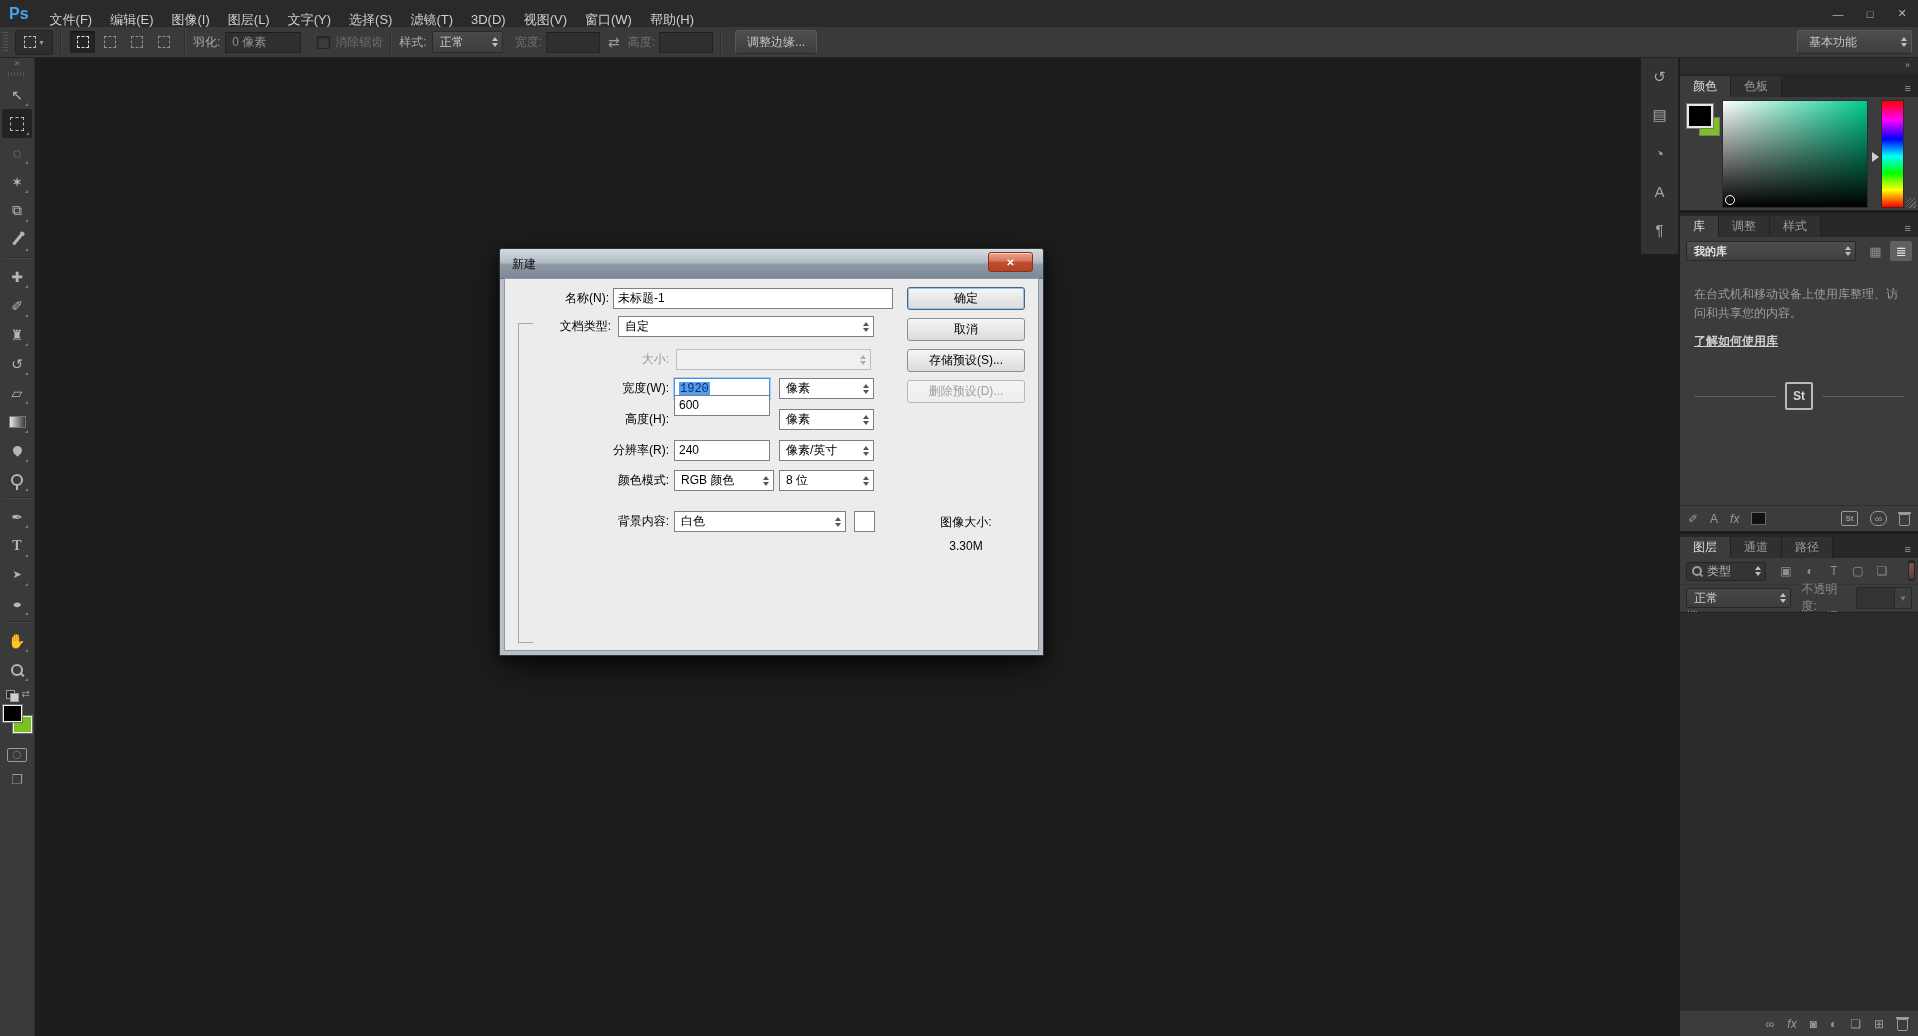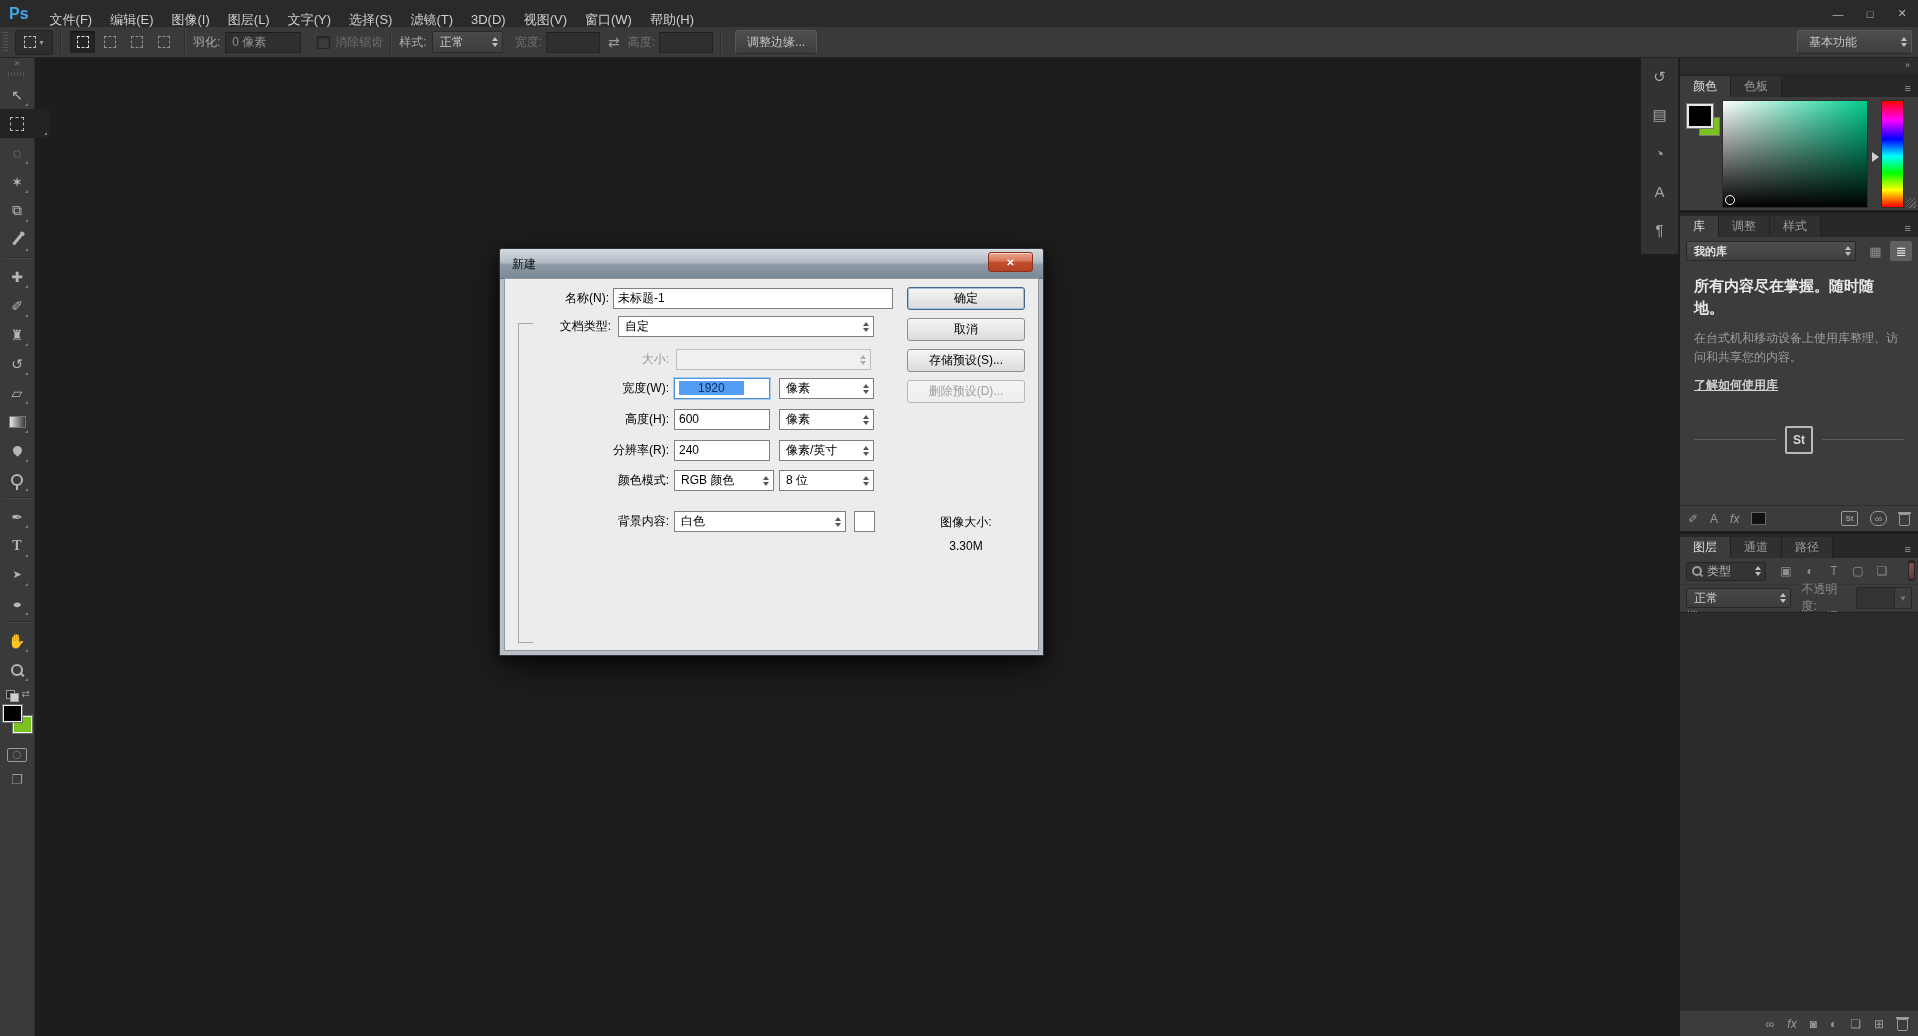--- a/index.html
+++ b/index.html
@@ -124,21 +124,21 @@
   
   .dialog{position:absolute;left:499px;top:248px;width:543px;height:406px;border:1px solid #2e3338;border-radius:3px 3px 0 0;box-shadow:0 12px 34px rgba(0,0,0,.65),0 3px 10px rgba(0,0,0,.5);z-index:20;background:#b8bfc7;}
   .dtitle{height:29px;background:linear-gradient(#d6dce1 0%,#b3bcc5 45%,#8d99a5 55%,#7c8996 100%);border-bottom:1px solid #68737f;border-radius:3px 3px 0 0;position:relative;}
   .dtitle .ttl{position:absolute;left:12px;top:7px;font-size:12px;color:#0d0d0d;}
   .dclose{position:absolute;right:10px;top:3px;width:43px;height:18px;border-radius:3px;background:linear-gradient(#eba68e 0%,#d8755a 45%,#c24f2f 50%,#b44426 100%);border:1px solid #8e2f1c;box-shadow:inset 0 1px 0 rgba(255,255,255,.55);color:#fff;font-size:10px;font-weight:bold;display:flex;align-items:center;justify-content:center;}
   .dcontent{position:absolute;left:4px;right:4px;top:29px;bottom:4px;background:#ececec;border:1px solid #90979e;font-size:12px;color:#000;}
   .lbl{position:absolute;text-align:right;font-size:12px;color:#000;line-height:21px;}
   .lbl.dis{color:#9a9a9a;}
   .txt{position:absolute;height:19px;background:#fff;border:1px solid #7b8085;font-size:12px;line-height:19px;padding:0 4px;}
   .txt.focus{border-color:#4a90d9;box-shadow:0 0 0 1px #a9cdf0;}
-  .sel{background:#559df2;color:#0e2d62;padding:0 19px;}
+  .sel{background:#559df2;color:#0e2d62;padding:0 1px;font-family:Liberation Mono, monospace;}
   .wdd{position:absolute;height:19px;background:#fff;border:1px solid #7b8085;font-size:12px;line-height:19px;padding:0 18px 0 6px;}
   .wdd.dis{background:#f0f0f0;border-color:#bcc1c5;color:#9a9a9a;}
   .btn{position:absolute;width:118px;height:23px;background:linear-gradient(#f7f7f7,#e9e9e9 45%,#dcdcdc);border:1px solid #8e8e8e;border-radius:3px;font-size:12px;color:#000;display:flex;align-items:center;justify-content:center;box-sizing:border-box;}
   .btn.default{border-color:#44688c;box-shadow:inset 0 0 0 1px #9cc0dd;}
   .btn.dis{background:linear-gradient(#f5f5f5,#ededed);border-color:#b8b8b8;color:#9f9f9f;}
   .groupbox{position:absolute;left:39px;top:276px;width:345px;height:84px;border:1px solid #bdbdbd;border-radius:3px;}
   .legend{position:absolute;top:-8px;left:12px;background:#ececec;padding:0 4px;font-size:12px;}
   .bracket{position:absolute;left:13px;top:44px;width:14px;height:318px;border-left:1px solid #a2a7ac;border-top:1px solid #a2a7ac;border-bottom:1px solid #a2a7ac;}
   .imgsize{position:absolute;left:402px;width:118px;text-align:center;font-size:12px;color:#000;}
   .bgswatch{position:absolute;left:349px;top:232px;width:19px;height:19px;background:#fff;border:1px solid #7b8085;}
@@ -332,21 +332,20 @@
     </div>
     <div class="libbar">
       <div class="libsel">
         <span>我的库</span>
         <span class="spn dark"></span>
       </div>
       <div class="viewico" style="margin-left:8px">▦</div>
       <div class="viewico on" style="margin-left:4px">≣</div>
     </div>
     <div class="libbody">
-      <div class="libh">所有内容尽在掌握。随时随地。</div>
       <div class="libp">在台式机和移动设备上使用库整理、访问和共享您的内容。</div>
       <span class="liblink">了解如何使用库</span>
       <div class="stockdiv">
         <span class="line"></span>
         <span class="stbox">St</span>
         <span class="line"></span>
       </div>
     </div>
     <div class="libactions">
       <span>✐</span>
@@ -441,21 +440,21 @@
     </div>
 
     <span class="lbl" style="left:0;top:99px;width:164px">宽度(W):</span>
     <div class="txt focus" style="left:169px;top:99px;width:86px"><span class="sel">1920</span></div>
     <div class="wdd" style="left:274px;top:99px;width:69px">
       <span>像素</span>
       <span class="spn"></span>
     </div>
 
     <span class="lbl" style="left:0;top:130px;width:164px">高度(H):</span>
-    <div class="txt" style="left:169px;top:130px;width:86px">600</div>
+    <div class="txt" style="left:169px;top:116px;width:86px">600</div>
     <div class="wdd" style="left:274px;top:130px;width:69px">
       <span>像素</span>
       <span class="spn"></span>
     </div>
 
     <span class="lbl" style="left:0;top:161px;width:164px">分辨率(R):</span>
     <div class="txt" style="left:169px;top:161px;width:86px">240</div>
     <div class="wdd" style="left:274px;top:161px;width:69px">
       <span>像素/英寸</span>
       <span class="spn"></span>

